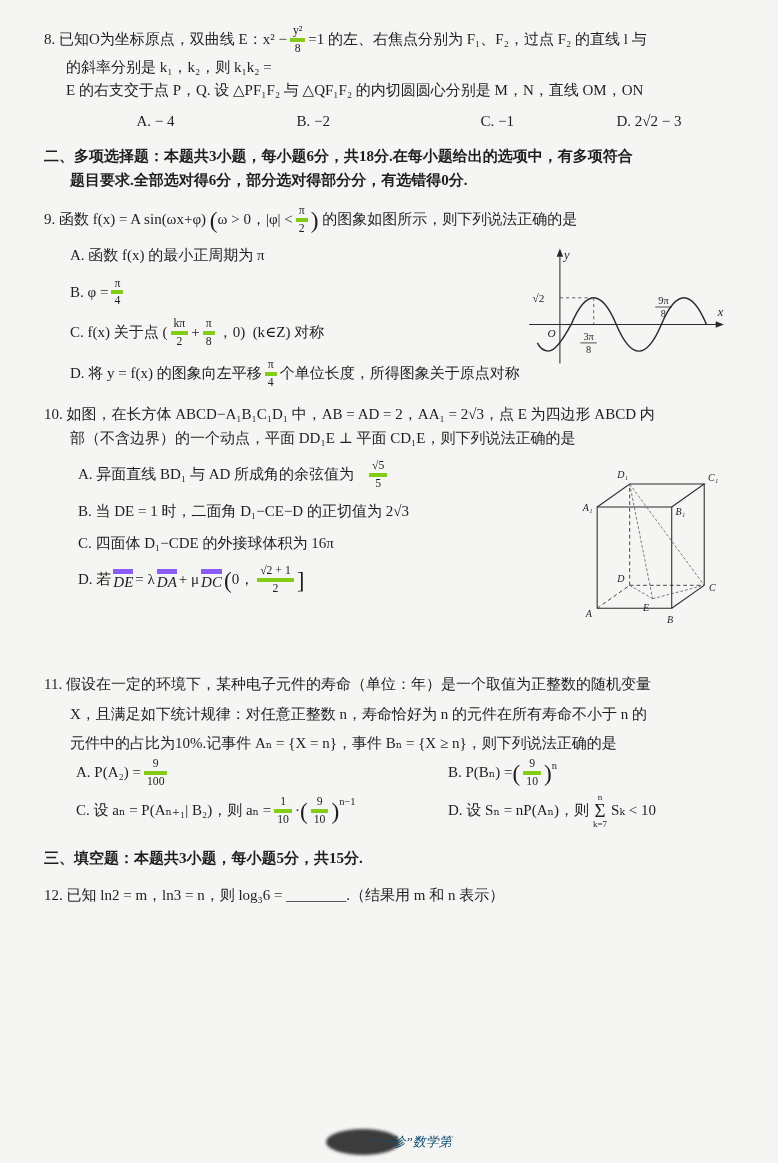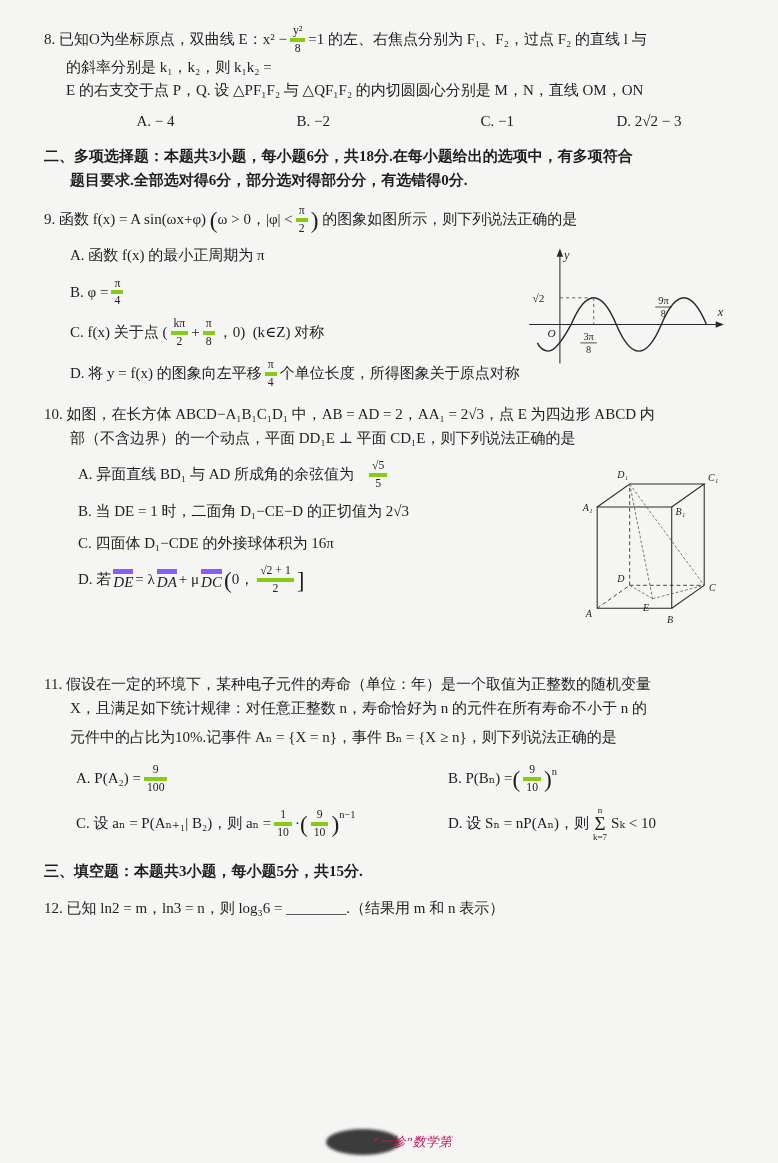--- a/index.html
+++ b/index.html
@@ -29,25 +29,25 @@
   .sum .b { font-size:9px; }
   .sechead { font-weight:bold; margin-bottom:2px; }
   .choices8 { display:flex; padding-left:30px; margin-top:8px; white-space:pre;justify-content:center; }
   .choices8 .w1 { width:160px; } .choices8 .w2 { width:184px; } .choices8 .w3 { width:136px; }
   .q9wrap, .q10wrap { position:relative; }
   .q9opts { width:510px; }
   .q10opts { width:575px; }
   .graph { position:absolute; right:16px; top:40px; width:205px; height:124px; }
   .cuboid { position:absolute; right:10px; top:60px; width:158px; height:172px; }
   .q10block { min-height:244px; }
-  .optgrid { display:grid; grid-template-columns:372px 1fr; row-gap:11px; padding-left:32px; margin-top:14px; }
+  .optgrid { display:grid; grid-template-columns:372px 1fr; row-gap:4px; padding-left:32px; margin-top:2px; }
   svg text { font-family:"Liberation Serif","DejaVu Serif",serif; fill:#1e1e1e; }
   .footer { position:absolute; left:0; right:0; bottom:8px; display:flex; justify-content:center; align-items:center; }
   .blob { width:74px; height:26px; background:#3c3c3c; border-radius:50%; filter:blur(1.5px); margin-right:-28px; }
-  .footer-text { font-size:13px; color:#be185d; font-style:italic; position:relative; }
+  .footer-text { font-size:13px; color:#0c4a6e; font-style:italic; position:relative; }
 </style>
 </head>
 <body>
 
 <div class="page">
 
   <section class="q">
     <div class="mrow">
       <span>8.</span><span> 已知O为坐标原点，双曲线 E：x² −</span>
       <span class="frac"><span class="fn">y²</span><span class="fdn">8</span></span>
@@ -182,21 +182,21 @@
         <text x="95" y="167">B</text>
         <text x="70" y="155">E</text>
       </g>
     </svg>
   </section>
 
   <section class="q" style="margin-bottom:18px;">
     <div class="mrow">
       <span>11.</span><span> 假设在一定的环境下，某种电子元件的寿命（单位：年）是一个取值为正整数的随机变量</span>
     </div>
-    <div class="line indent2" style="margin-top:0;">X，且满足如下统计规律：对任意正整数 n，寿命恰好为 n 的元件在所有寿命不小于 n 的</div>
+    <div class="line indent2" style="margin-top:6px;">X，且满足如下统计规律：对任意正整数 n，寿命恰好为 n 的元件在所有寿命不小于 n 的</div>
     <div class="line indent2" style="margin-top:6px;">元件中的占比为10%.记事件 Aₙ = {X = n}，事件 Bₙ = {X ≥ n}，则下列说法正确的是</div>
     <div class="optgrid">
       <div class="mrow">
         <span>A. P(A₂) =</span>
         <span class="frac"><span class="fn">9</span><span class="fdn">100</span></span>
       </div>
       <div class="mrow">
         <span>B. P(Bₙ) =</span>
         <span class="bp">(</span>
         <span class="frac"><span class="fn">9</span><span class="fdn">10</span></span>

